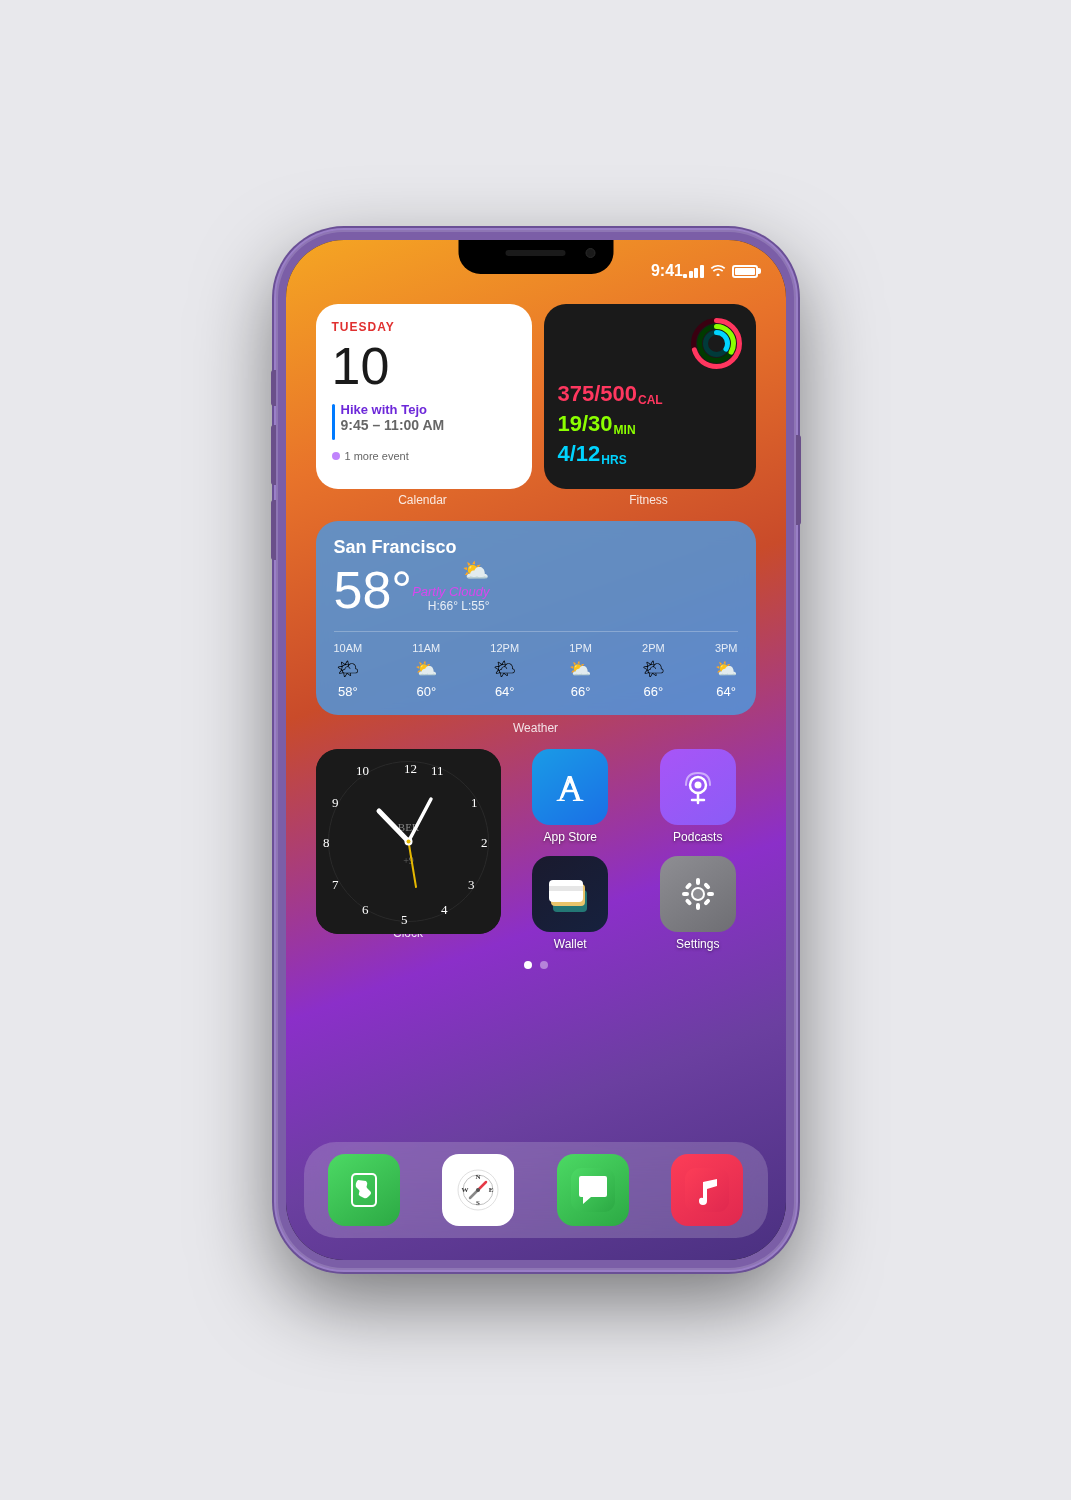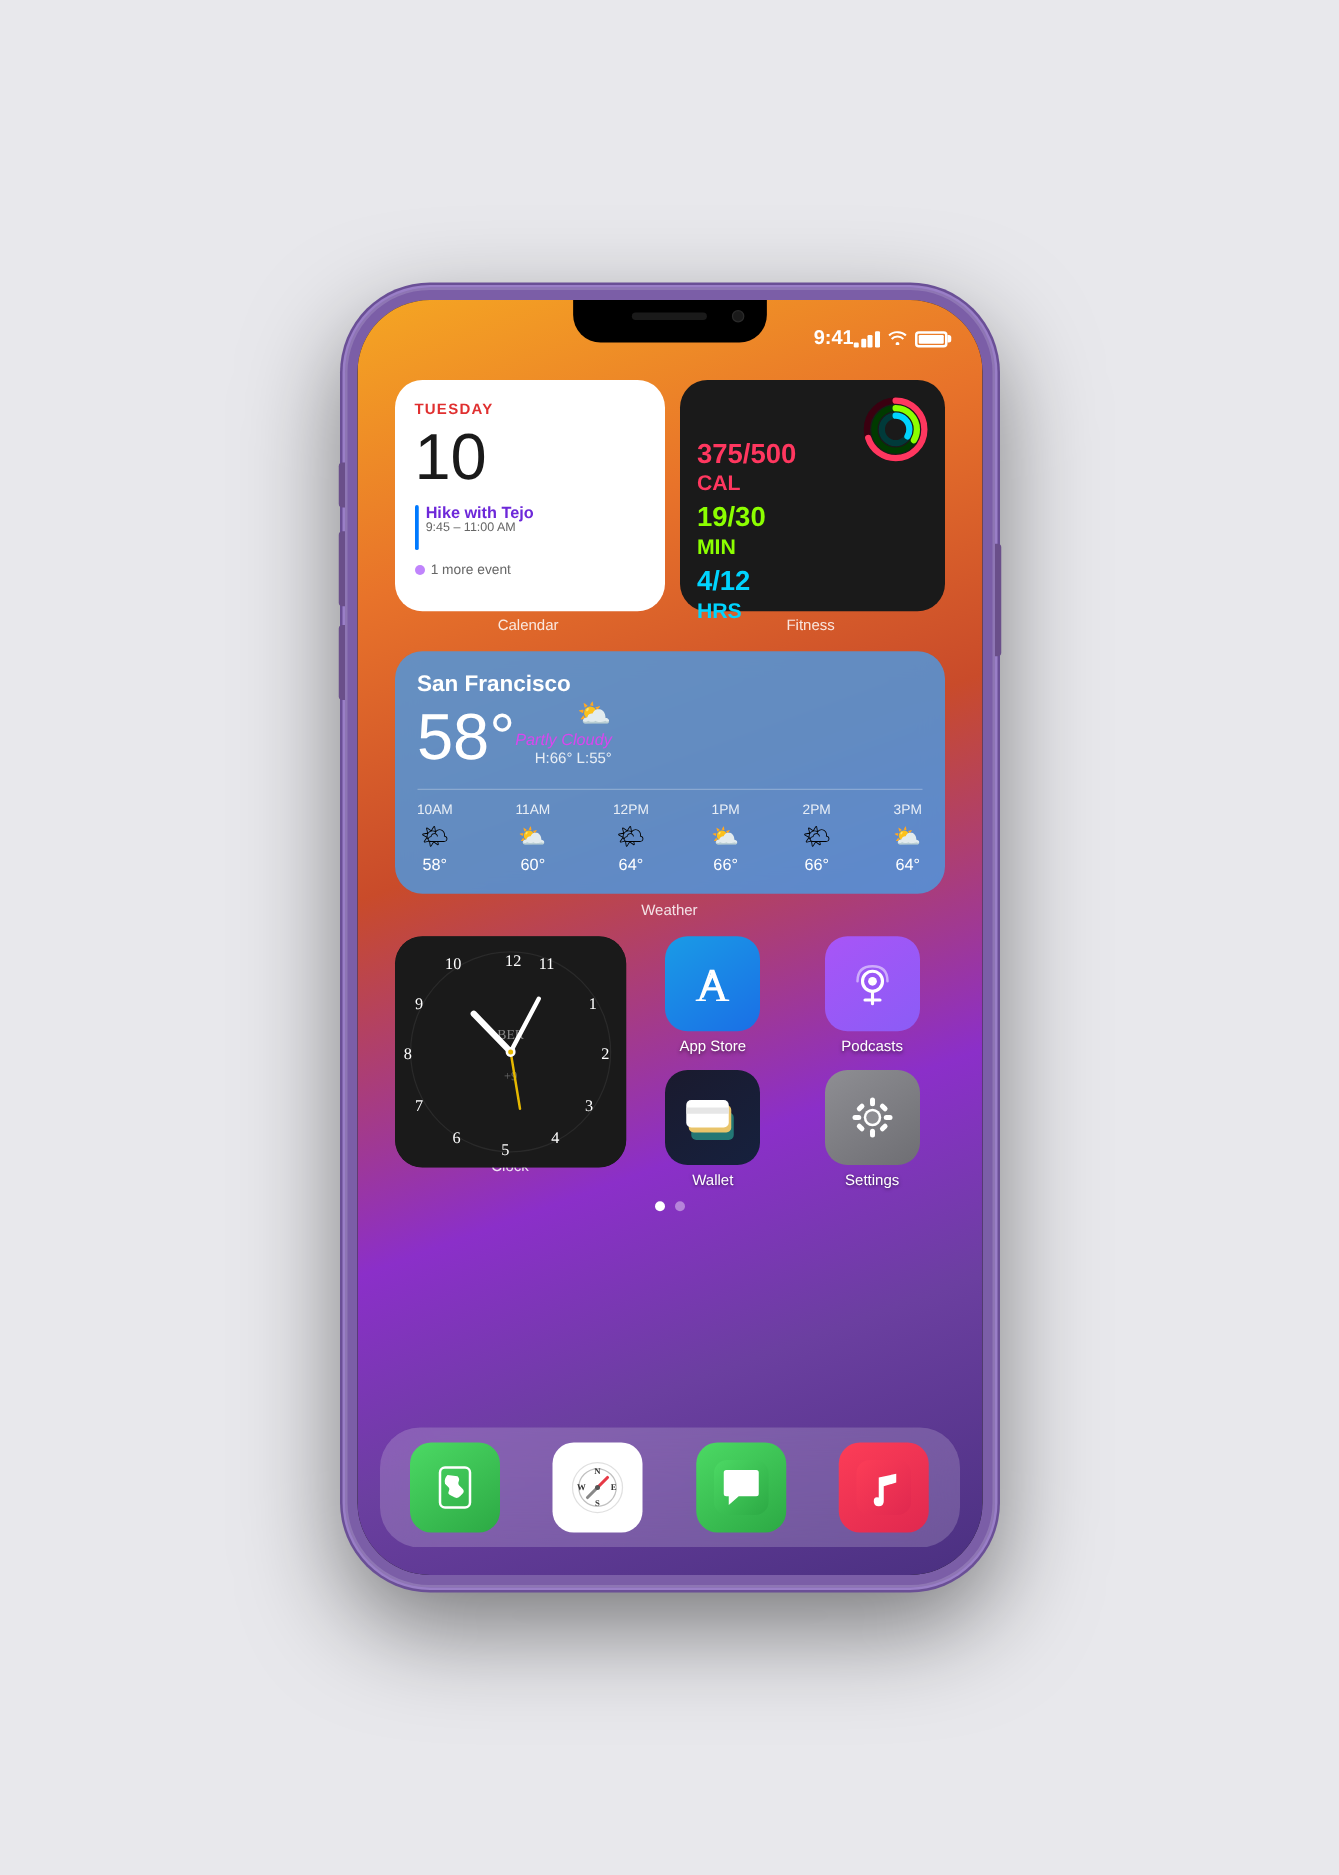--- a/index.html
+++ b/index.html
@@ -226,22 +226,23 @@
       border-radius: 2px;
       flex-shrink: 0;
       margin-top: 2px;
     }
     .cal-event-title {
       font-size: 13px;
       font-weight: 600;
       color: #6d28d9;
     }
     .cal-event-time {
-      font-size: 10px;
+      font-size: 14px;
       color: #666;
+      font-weight: bold;
     }
     .cal-more {
       display: flex;
       align-items: center;
       gap: 5px;
       margin-top: 4px;
     }
     .cal-more-dot {
       width: 8px;
       height: 8px;
@@ -274,26 +275,25 @@
     .fitness-stats {
       display: flex;
       flex-direction: column;
       gap: 4px;
       margin-top: 55px;
     }
     .fitness-stat {
       font-size: 16px;
       font-weight: 700;
       display: flex;
-      align-items: flex-start;
+      align-items: flex-end;
       gap: 1px;
-      flex-direction: column;
     }
     .fitness-stat .value { font-size: 22px; }
-    .fitness-stat .unit { font-size: 17px; font-weight: 600; }
+    .fitness-stat .unit { font-size: 12px; font-weight: 600; }
     .stat-cal { color: #ff375f; }
     .stat-min { color: #8cff00; }
     .stat-hrs { color: #00d4ff; }
 
     
     .widget-weather {
       background: rgba(80, 150, 220, 0.85);
       border-radius: 22px;
       padding: 16px 18px;
       backdrop-filter: blur(10px);

